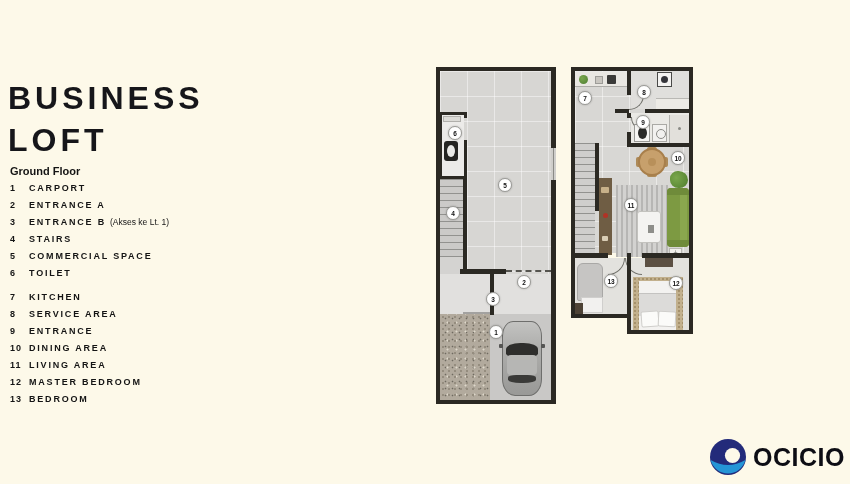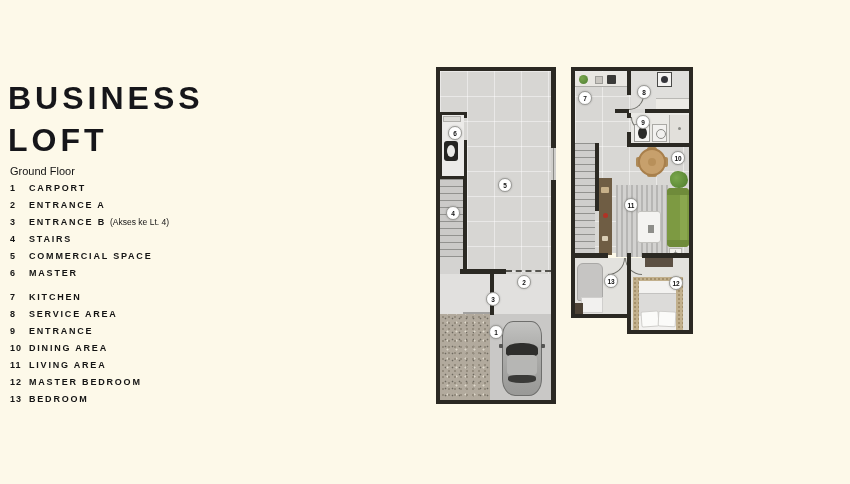--- a/index.html
+++ b/index.html
@@ -13,21 +13,21 @@
   
   .brand{
     left:10px; top:36px; font-family:"Liberation Serif", serif;
     font-weight:bold; font-size:18px; letter-spacing:4px; color:#6e6449;
   }
   .title-line{
     left:8px; font-weight:bold; font-size:32px; letter-spacing:4px;
     color:#16161a;
   }
   .legend{left:10px; width:220px; color:#141414;}
-  .legend-heading{font-weight:normal; font-size:11px; margin-bottom:6px;}
+  .legend-heading{font-weight:bold; font-size:11px; margin-bottom:6px;}
   .legend-row{display:flex; height:17px; align-items:flex-start;}
   .legend-num{font-weight:bold; font-size:9px; width:19px; letter-spacing:1px;}
   .legend-label{font-weight:bold; font-size:9px; letter-spacing:1.8px; white-space:nowrap;}
   .legend-note{font-size:8.5px; font-weight:normal; letter-spacing:0; margin-left:4px;}
 
   
   .wall{position:absolute; background:#2b2923;}
   .marker{
     position:absolute; width:14px; height:14px; border-radius:50%;
     background:#fff; border:1px solid #9a9a96; box-sizing:border-box;
@@ -89,33 +89,33 @@
       <span class="legend-num">1</span>
       <span class="legend-label">CARPORT</span>
     </div>
     <div class="legend-row">
       <span class="legend-num">2</span>
       <span class="legend-label">ENTRANCE A</span>
     </div>
     <div class="legend-row">
       <span class="legend-num">3</span>
       <span class="legend-label">ENTRANCE B</span>
-      <span class="legend-note">(Akses ke Lt. 4)</span>
+      <span class="legend-note">(Akses ke Lt. 1)</span>
     </div>
     <div class="legend-row">
       <span class="legend-num">4</span>
       <span class="legend-label">STAIRS</span>
     </div>
     <div class="legend-row">
       <span class="legend-num">5</span>
       <span class="legend-label">COMMERCIAL SPACE</span>
     </div>
     <div class="legend-row">
       <span class="legend-num">6</span>
-      <span class="legend-label">MASTER</span>
+      <span class="legend-label">TOILET</span>
     </div>
   </div>
 
   <div class="abs legend" style="top:292px;">
     <div class="legend-row">
       <span class="legend-num">7</span>
       <span class="legend-label">KITCHEN</span>
     </div>
     <div class="legend-row">
       <span class="legend-num">8</span>
@@ -290,14 +290,22 @@
 
     <div class="marker" style="left:7px;  top:24px;">7</div>
     <div class="marker" style="left:66px; top:18px;">8</div>
     <div class="marker" style="left:65px; top:48px;">9</div>
     <div class="marker" style="left:100px;top:84px;">10</div>
     <div class="marker" style="left:53px; top:131px;">11</div>
     <div class="marker" style="left:98px; top:209px;">12</div>
     <div class="marker" style="left:33px; top:207px;">13</div>
   </div>
 
+  <div class="abs" style="left:710px; top:438px; width:135px; height:38px; display:flex; align-items:center;">
+    <svg width="36" height="36" viewBox="0 0 36 36">
+      <circle cx="18" cy="18" r="18" fill="#232b7a"></circle>
+      <path d="M0.6,21 A18,18 0 0,0 35.4,21 Q18,31 0.6,21 Z" fill="#2595d6"></path>
+      <circle cx="22.5" cy="16.5" r="7.6" fill="#fdf9e9"></circle>
+    </svg>
+    <span class="logo-text" style="margin-left:7px;">OCICIO</span>
+  </div>
 
 </div>
 
 </body></html>

